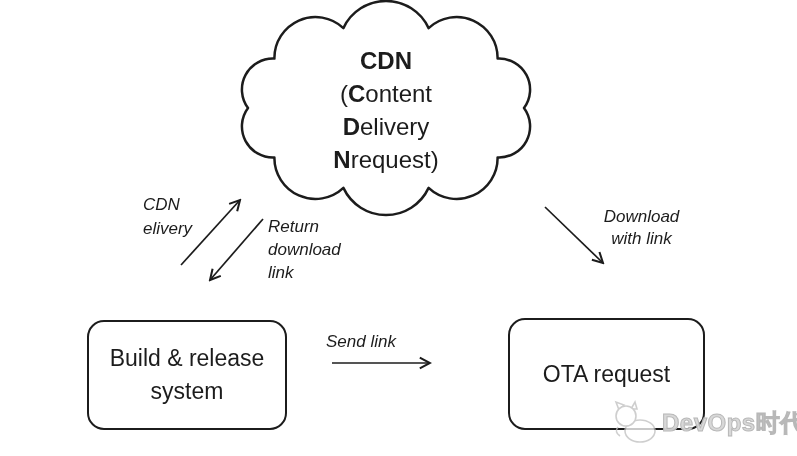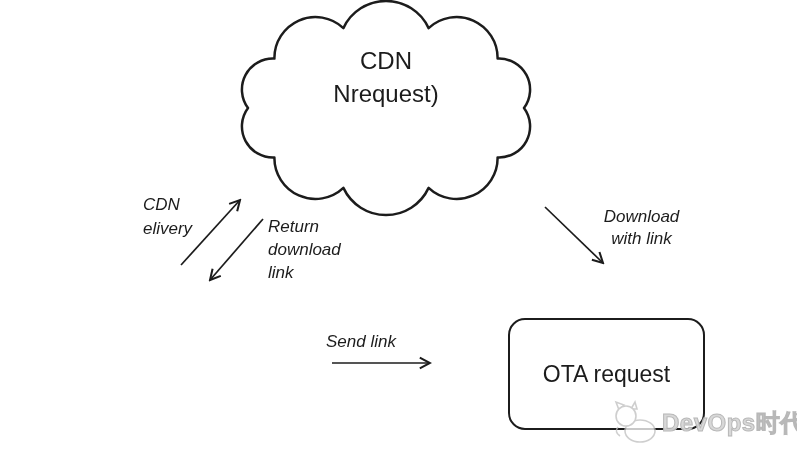--- a/index.html
+++ b/index.html
@@ -19,21 +19,21 @@
   }
   
   .cloud-label {
     position: absolute;
     left: 281px; top: 44px; width: 210px;
     text-align: center;
     font-size: 24px;
     line-height: 33px;
     white-space: nowrap;
   }
-  .cloud-label b { font-weight: 400; }
+  .cloud-label b { font-weight: 700; }
   
   .edge-label {
     position: absolute;
     font-style: italic;
     font-size: 17px;
     color: #1c1c1c;
   }
   .lbl-cdn-request   { left: 143px; top: 193px; width: 80px;  line-height: 24px; }
   .lbl-return        { left: 268px; top: 215px; width: 90px;  line-height: 23px; font-style: italic; }
   .lbl-download      { left: 594px; top: 206px; width: 95px;  line-height: 22px; text-align: center; }
@@ -100,28 +100,33 @@
              A 31 31 0 0 1 524 108 Z" fill="#ffffff" stroke="#1c1c1c" stroke-width="2.5" stroke-linejoin="round"></path>
 
     <line x1="181" y1="265" x2="240" y2="200" stroke="#1c1c1c" stroke-width="1.7" marker-end="url(#arrowhead)"></line>
     <line x1="263" y1="219" x2="210" y2="280" stroke="#1c1c1c" stroke-width="1.7" marker-end="url(#arrowhead)"></line>
     <line x1="545" y1="207" x2="603" y2="263" stroke="#1c1c1c" stroke-width="1.7" marker-end="url(#arrowhead)"></line>
     <line x1="332" y1="363" x2="430" y2="363" stroke="#1c1c1c" stroke-width="1.7" marker-end="url(#arrowhead)"></line>
   </svg>
 
   <div class="cloud-label">
     <div><b>CDN</b></div>
+    <div><span>(</span><b>C</b><span>ontent</span></div>
+    <div><span></span><b>D</b><span>elivery</span></div>
     <div><span></span><b>N</b><span>request)</span></div>
   </div>
 
   <div class="edge-label lbl-cdn-request">CDN elivery</div>
   <div class="edge-label lbl-return">Return download link</div>
   <div class="edge-label lbl-download">Download with link</div>
   <div class="edge-label lbl-send">Send link</div>
 
+  <div class="node node-build">
+    <span>Build &amp; release system</span>
+  </div>
   <div class="node node-ota">
     <span>OTA request</span>
   </div>
 
   <div class="watermark">
     <svg class="wm-logo" width="48" height="46" viewBox="0 0 48 46" xmlns="http://www.w3.org/2000/svg">
       <g stroke="#c0c0c0" stroke-width="1.6" fill="#ffffff">
         <path d="M8,36 Q2,32 6,27" fill="none"></path>
         <ellipse cx="28" cy="31" rx="15" ry="11"></ellipse>
         <path d="M7,10 L4,2 L12,5 Z"></path>

